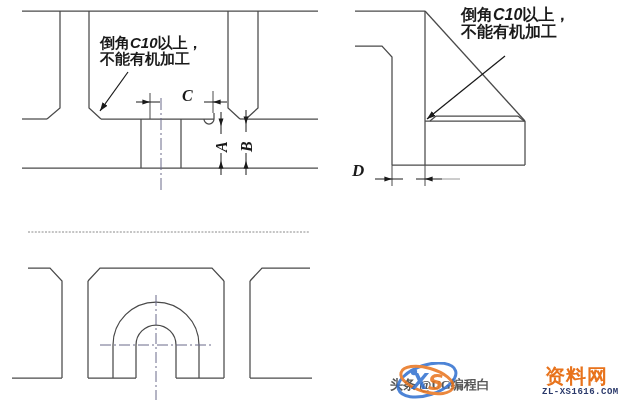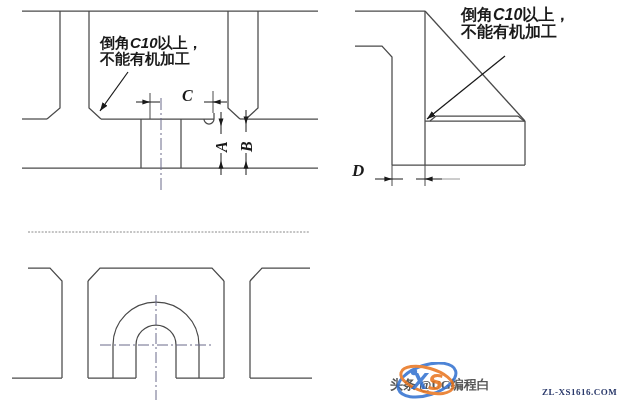--- a/index.html
+++ b/index.html
@@ -84,21 +84,21 @@
     font-size: 20px;
     font-weight: bold;
     color: #e8731c;
     letter-spacing: 1px;
     white-space: nowrap;
   }
   .wm-url {
     position: absolute;
     left: 152px;
     top: 25px;
-    font-family: Liberation Serif, serif;
+    font-family: Liberation Mono, monospace;
     font-size: 9px;
     font-weight: bold;
     color: #2b3a6b;
     letter-spacing: 0.5px;
     white-space: nowrap;
   }
 </style>
 </head>
 <body>
 
@@ -270,16 +270,17 @@
     <div class="wm-text">头条 @UG编程白</div>
 
     <svg class="wm-logo" viewBox="0 0 149 44">
       <ellipse cx="37" cy="18" rx="30" ry="15" fill="none" stroke="#2f6fd0" stroke-width="3" transform="rotate(-18 37 18)"></ellipse>
       <ellipse cx="37" cy="18" rx="27" ry="12" fill="none" stroke="#e8731c" stroke-width="3" transform="rotate(16 37 18)"></ellipse>
       <circle cx="24" cy="10" r="3.2" fill="#2f6fd0"></circle>
       <text x="22" y="27" font-family="DejaVu Sans, sans-serif" font-size="21" font-weight="bold" fill="#2f6fd0" font-style="italic">X</text>
       <text x="38" y="28" font-family="DejaVu Sans, sans-serif" font-size="22" font-weight="bold" fill="#e8731c" font-style="italic">S</text>
     </svg>
 
+    <div class="wm-zl">资料网</div>
     <div class="wm-url">ZL-XS1616.COM</div>
   </div>
 
 </div>
 
 </body></html>

